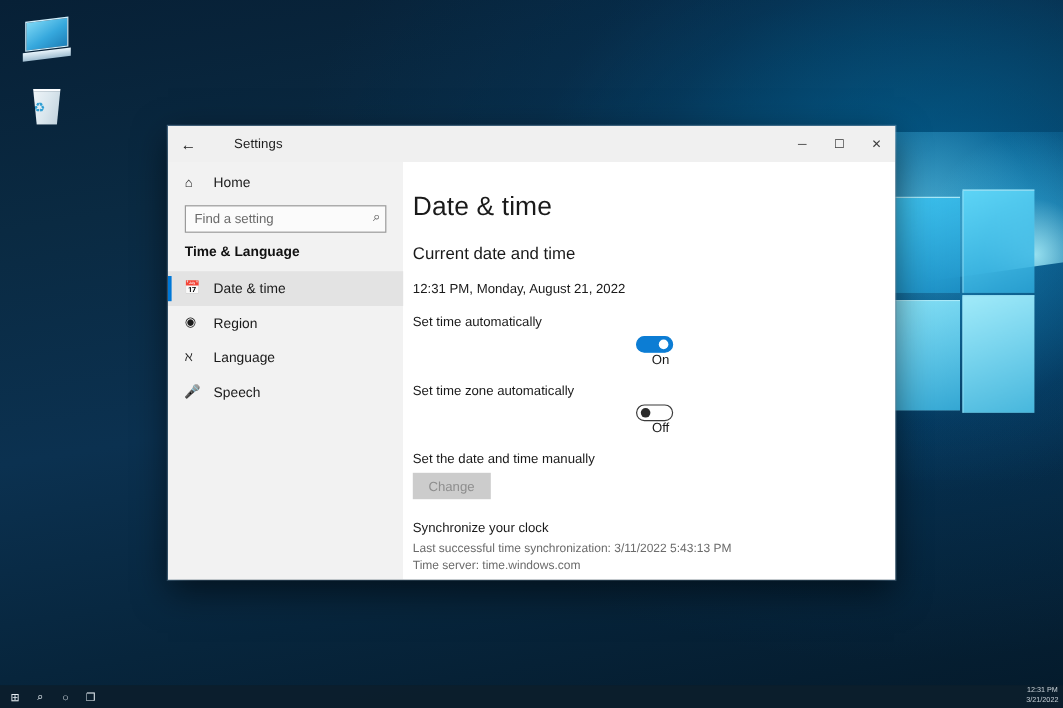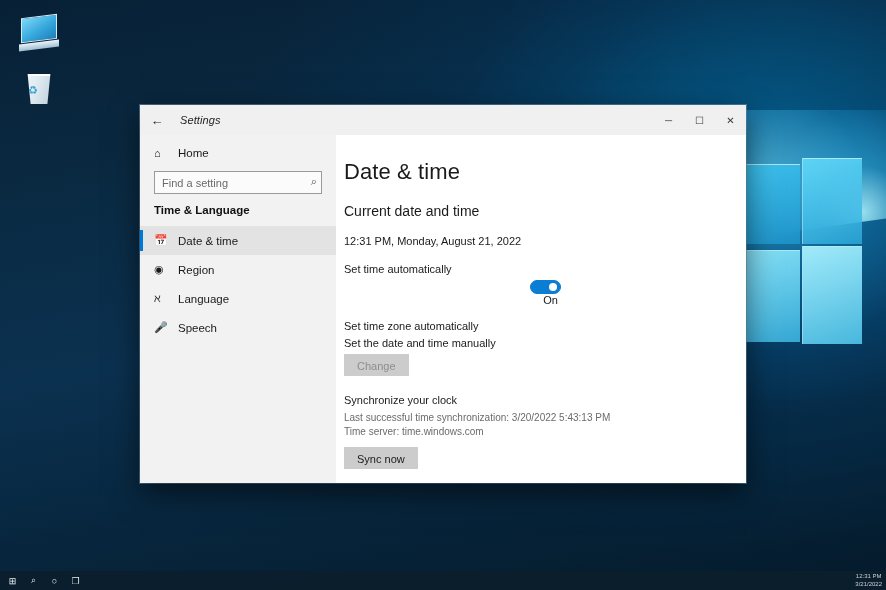--- a/index.html
+++ b/index.html
@@ -124,23 +124,22 @@
   #back-button {
     width: 34px; height: 30px;
     display: flex; align-items: center; justify-content: center;
     color: #1d1d1d;
     font-size: 13px;
     cursor: pointer;
   }
   #window-title {
     font-size: 11px;
     color: #1d1d1d;
-    margin-left: 6px;
+    margin-left: 21px;
     letter-spacing: 0.1px;
-    font-style: italic;
   }
   #window-controls {
     position: absolute;
     right: 0; top: 0;
     display: flex;
     height: 30px;
   }
   .win-ctl {
     width: 31px; height: 30px;
     display: flex; align-items: center; justify-content: center;
@@ -444,26 +443,32 @@
 
         <div class="setting-label">Set time automatically</div>
         <div class="toggle-row">
           <div class="toggle on">
             <div class="knob"></div>
           </div>
           <span class="toggle-state">On</span>
         </div>
 
         <div class="setting-label">Set time zone automatically</div>
+        <div class="toggle-row">
+          <div class="toggle off">
+            <div class="knob"></div>
+          </div>
+          <span class="toggle-state">Off</span>
+        </div>
 
         <div class="setting-label">Set the date and time manually</div>
         <button class="btn" id="change-button">Change</button>
 
         <div class="sync-head">Synchronize your clock</div>
-        <div class="sync-line">Last successful time synchronization: 3/20/2022 5:43:13 PM</div>
+        <div class="sync-line">Last successful time synchronization: 3/11/2022 5:43:13 PM</div>
         <div class="sync-line">Time server: time.windows.com</div>
         <button class="btn" id="sync-now-button">Sync now</button>
 
         
         
 
       </div>
     </div>
   </div>
 

